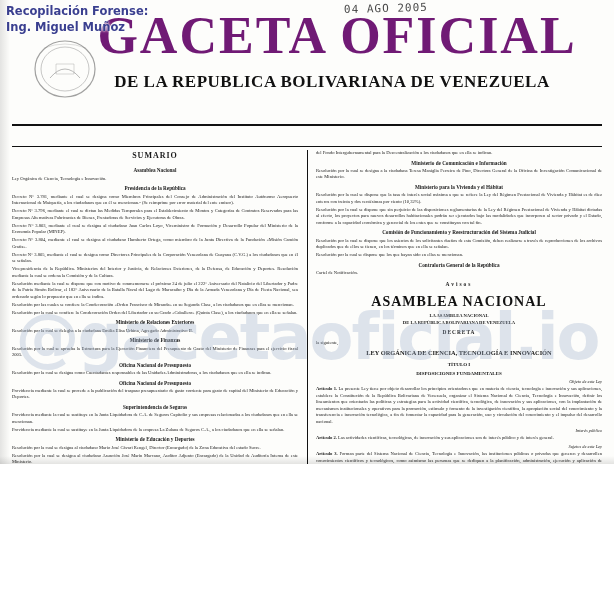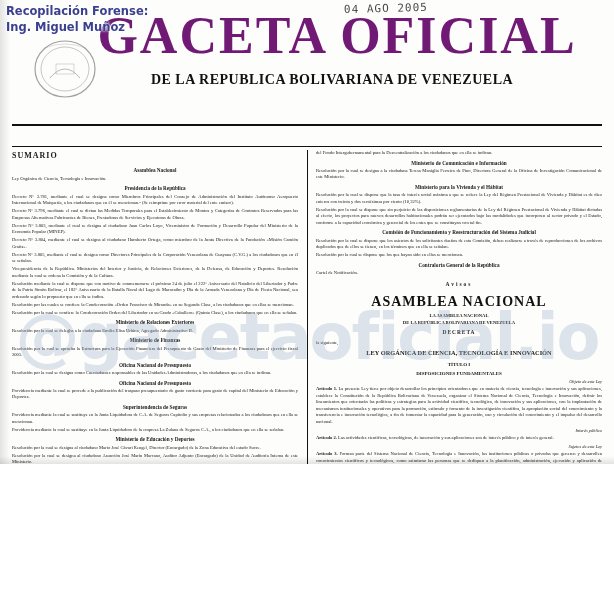--- a/index.html
+++ b/index.html
@@ -80,21 +80,21 @@
     font-weight: bold;
     font-size: 52px;
     letter-spacing: 2px;
     line-height: 1;
     color: #701a75;
     margin-left: 60px;
   }
   .masthead .subtitle {
     font-family: "Liberation Serif", serif;
     font-weight: bold;
-    font-size: 14px;
+    font-size: 17px;
     letter-spacing: 0.5px;
     margin-top: 10px;
     margin-left: 50px;
     color: #111;
   }
 
   
   .seal {
     position: absolute;
     left: 26px;
@@ -159,21 +159,21 @@
   .divider {
     position: absolute;
     left: 295px;
     top: 0;
     width: 0;
     height: 456px;
     border-left: 1px solid #111;
   }
 
   .sumario {
-    text-align: left;
+    text-align: center;
     font-weight: bold;
     font-size: 8px;
     letter-spacing: 1px;
     margin-bottom: 6px;
   }
   .org {
     text-align: center;
     font-weight: bold;
     font-size: 5.2px;
     margin: 3px 0 1px 0;

